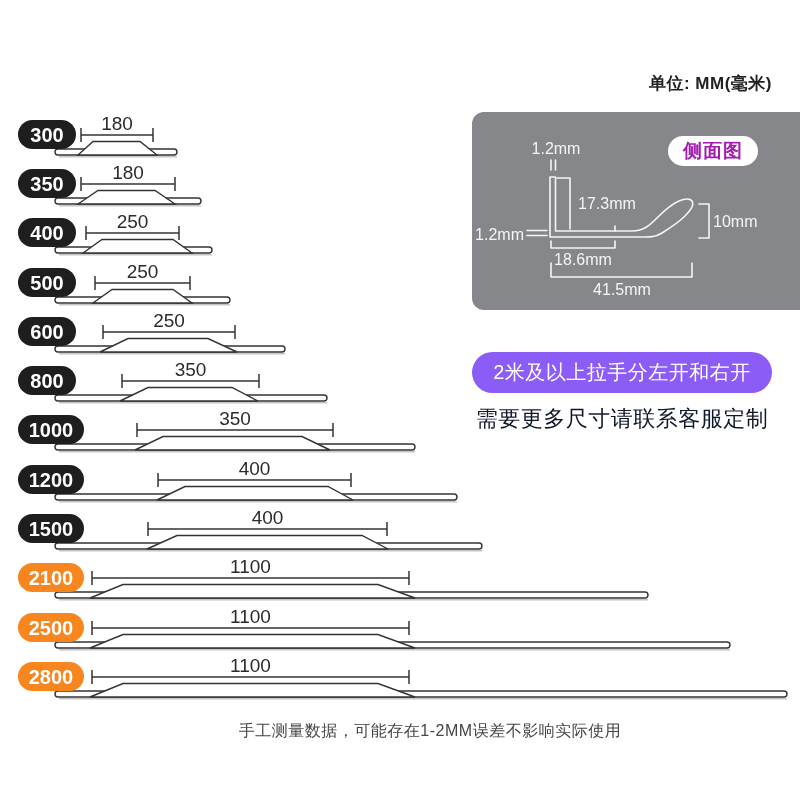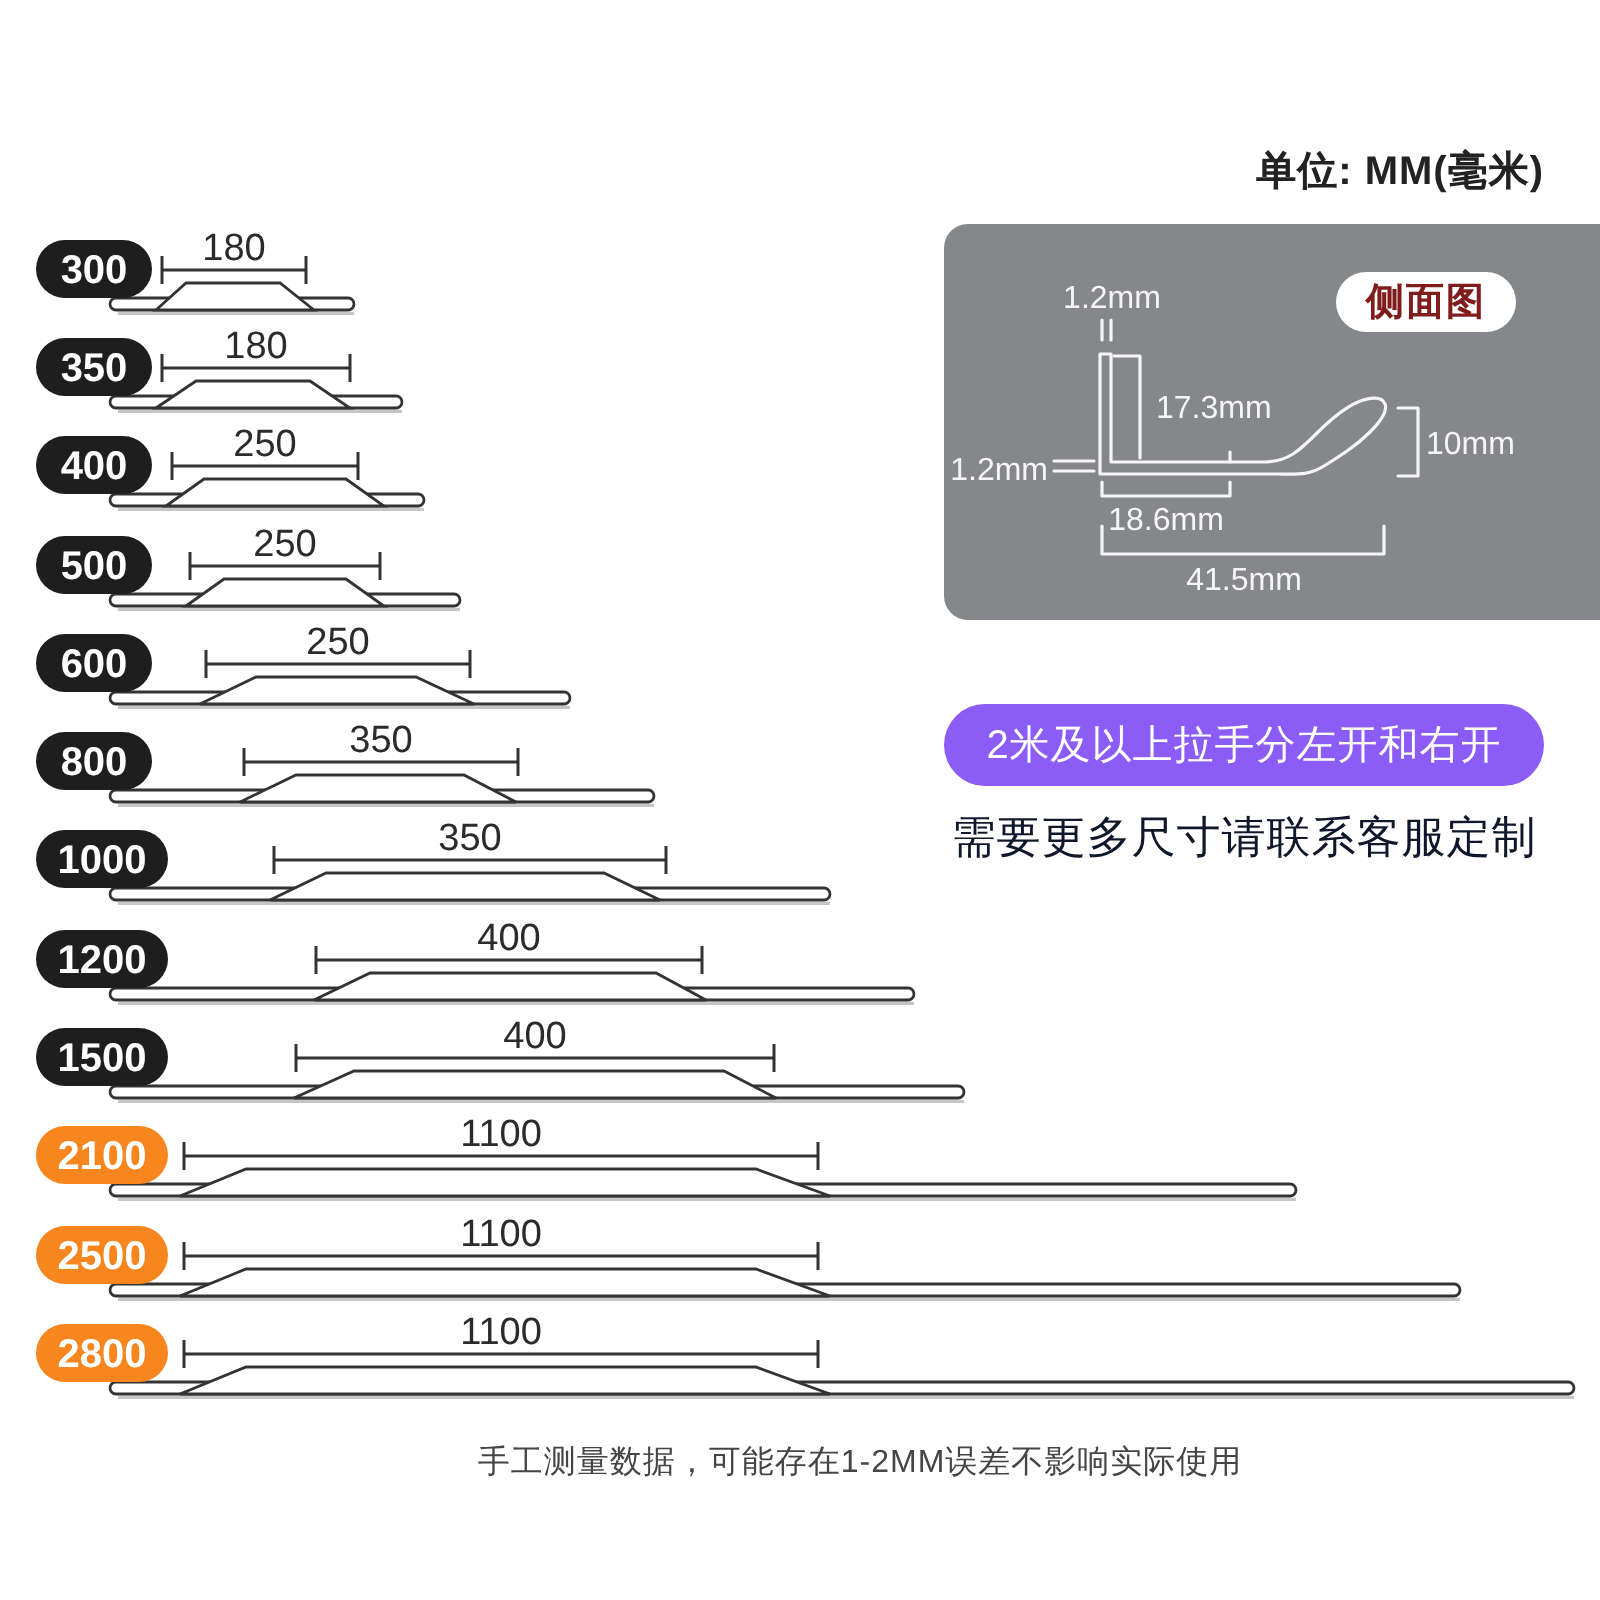--- a/index.html
+++ b/index.html
@@ -4,30 +4,30 @@
 <style>
   html,body{margin:0;padding:0;}
   body{
     width:800px;height:800px;background:#ffffff;position:relative;overflow:hidden;
     font-family:"Liberation Sans","DejaVu Sans",sans-serif;
   }
   .canvas{position:absolute;inset:0;}
   #rows-svg{position:absolute;left:0;top:0;}
   svg text{font-family:"Liberation Sans","DejaVu Sans",sans-serif;}
   .unit-label{
-    position:absolute;top:72px;right:28px;font-size:20px;font-weight:bold;color:#222222;
+    position:absolute;top:72px;right:28px;font-size:17px;font-weight:bold;color:#222222;
     letter-spacing:.5px;
   }
   .side-panel{
     position:absolute;left:472px;top:112px;width:340px;height:198px;
     background:#85878a;border-radius:12px;
   }
   .side-pill{
     position:absolute;left:196px;top:24px;width:90px;height:30px;border-radius:15px;
-    background:#ffffff;color:#7f1d1d;font-size:19px;font-weight:bold;
+    background:#ffffff;color:#a21caf;font-size:19px;font-weight:bold;
     display:flex;align-items:center;justify-content:center;letter-spacing:1px;
   }
   .side-svg{position:absolute;left:0;top:0;}
   .notice-pill{
     position:absolute;left:472px;top:352px;width:300px;height:41px;border-radius:21px;
     color:#ffffff;font-size:20px;display:flex;align-items:center;justify-content:center;
     letter-spacing:.5px;
   }
   .notice-sub{
     position:absolute;left:466px;top:404px;width:312px;text-align:center;

